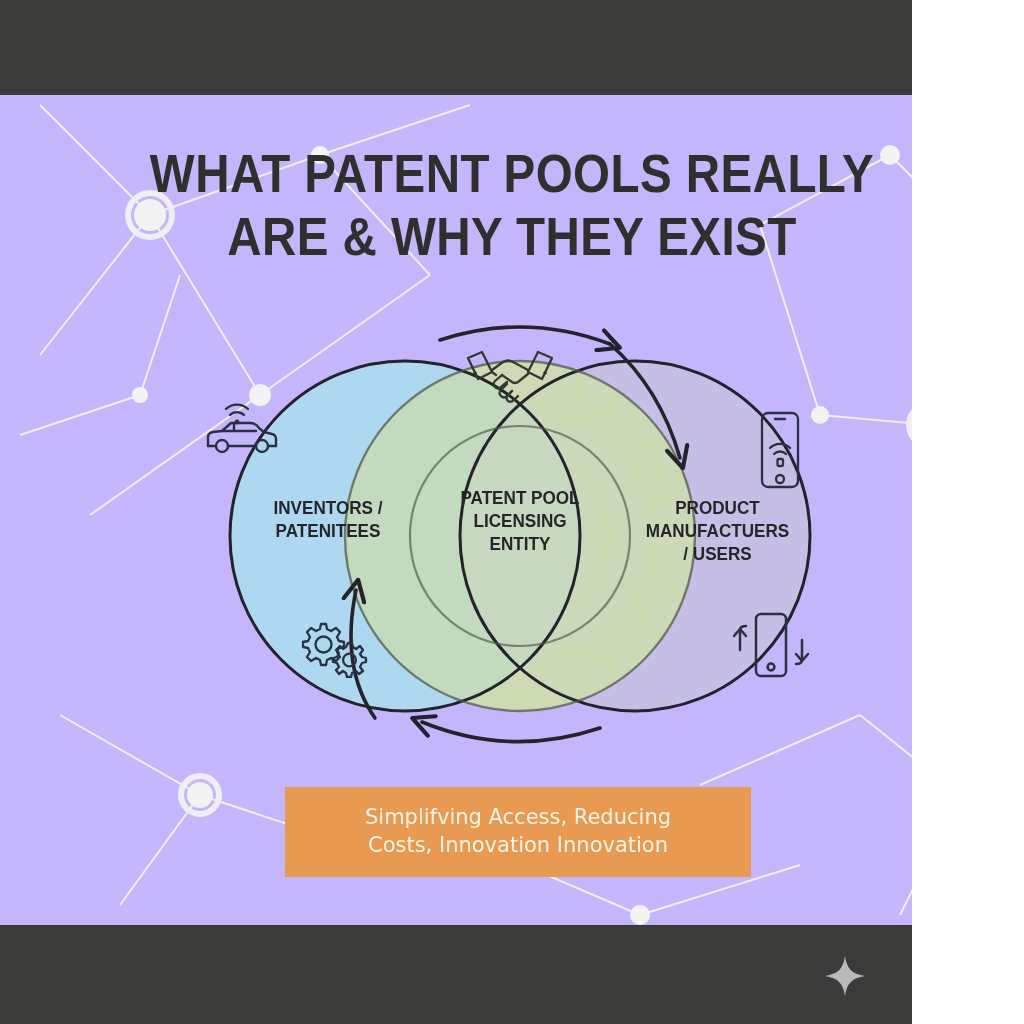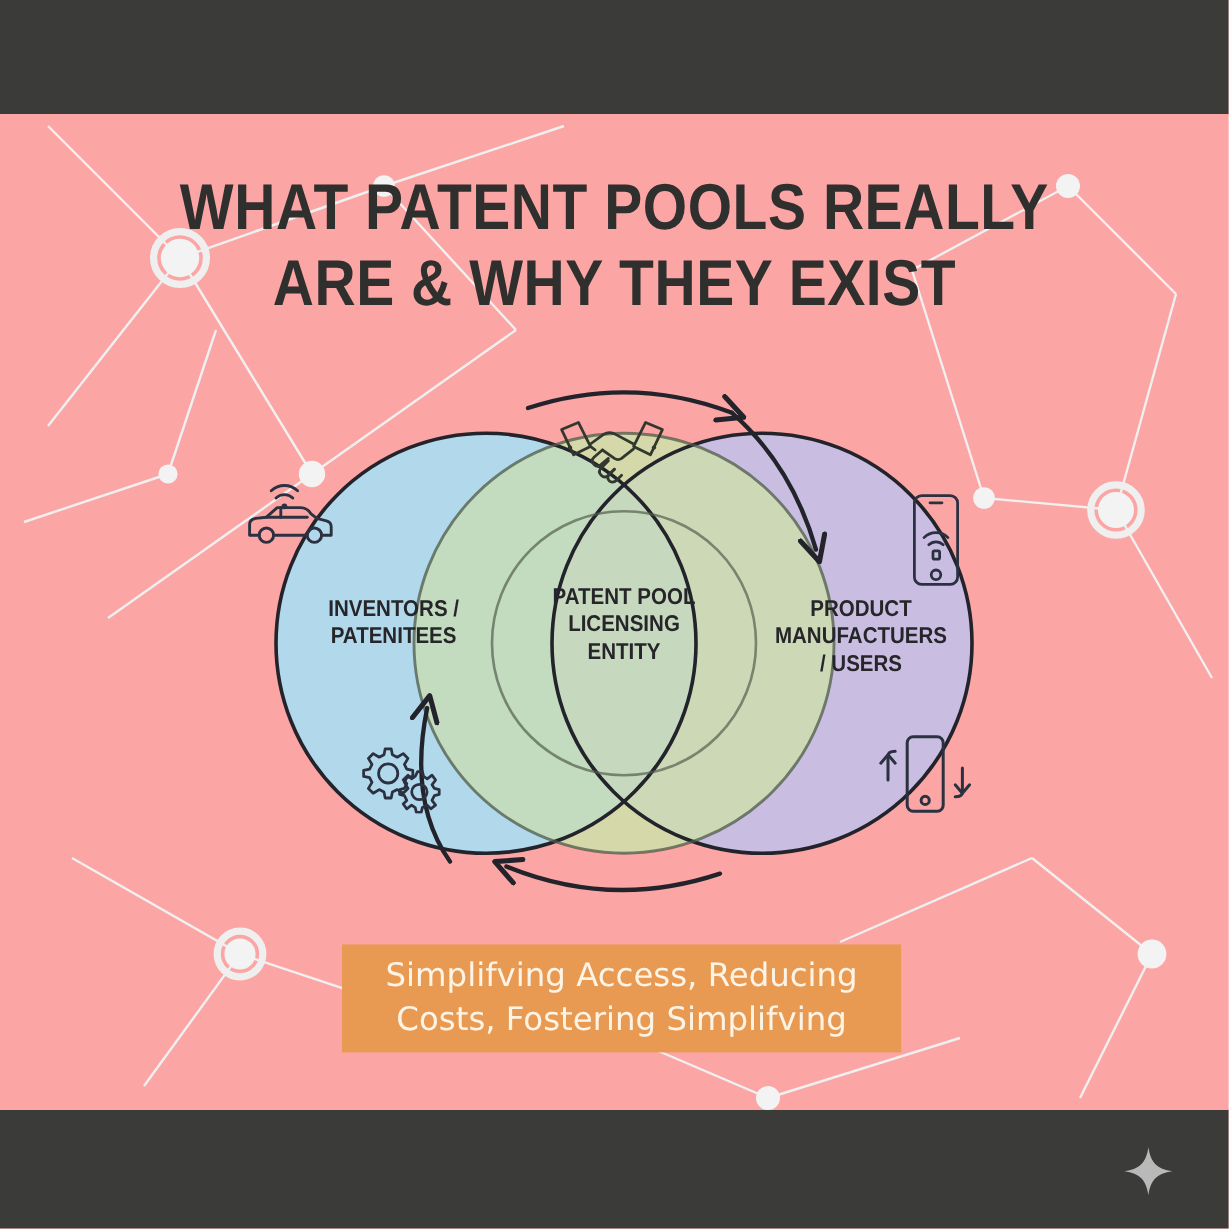--- a/index.html
+++ b/index.html
@@ -10,23 +10,23 @@
   body {
     width: 1024px;
     height: 1024px;
     overflow: hidden;
     font-family: "Liberation Sans", sans-serif;
     position: relative;
   }
   .poster {
     position: absolute;
     inset: 0;
-    width: 1024px;
+    width: 912px;
     height: 1024px;
-    background: #fca5a5;
+    background: #c4b5fd;
     overflow: hidden;
   }
   
   .bar {
     position: absolute;
     left: 0;
     width: 1024px;
     background: #3b3b39;
     z-index: 6;
   }
@@ -112,21 +112,21 @@
     height: 90px;
     background: #e89a53;
     z-index: 4;
     display: flex;
     align-items: center;
     justify-content: center;
   }
   .banner-text {
     color: #fdf4e6;
     font-family: "DejaVu Sans", sans-serif;
-    font-size: 27px;
+    font-size: 21px;
     line-height: 1.32;
     text-align: center;
     font-weight: normal;
   }
   .banner-line { display: block; white-space: nowrap; }
 </style>
 </head>
 <body>
 
 <div class="poster">
@@ -286,21 +286,21 @@
         <path d="M6 26 L12 19 L18 26"></path>
         <path d="M74 30 L74 50 Q 74 54 68 54"></path>
         <path d="M80 44 L74 51 L68 44"></path>
       </g>
     </svg>
   </div>
 
   <div class="banner">
     <div class="banner-text">
       <span class="banner-line">Simplifving Access, Reducing</span>
-      <span class="banner-line">Costs, Fostering Simplifving</span>
+      <span class="banner-line">Costs, Innovation Innovation</span>
     </div>
   </div>
 
   <div class="bar bar-bottom"></div>
 
   <svg class="sparkle" viewBox="0 0 42 42" xmlns="http://www.w3.org/2000/svg">
     <path d="M21 1 C 23 14 28 19 41 21 C 28 23 23 28 21 41 C 19 28 14 23 1 21 C 14 19 19 14 21 1 Z" fill="#b9b9b9"></path>
   </svg>
 
 </div>

